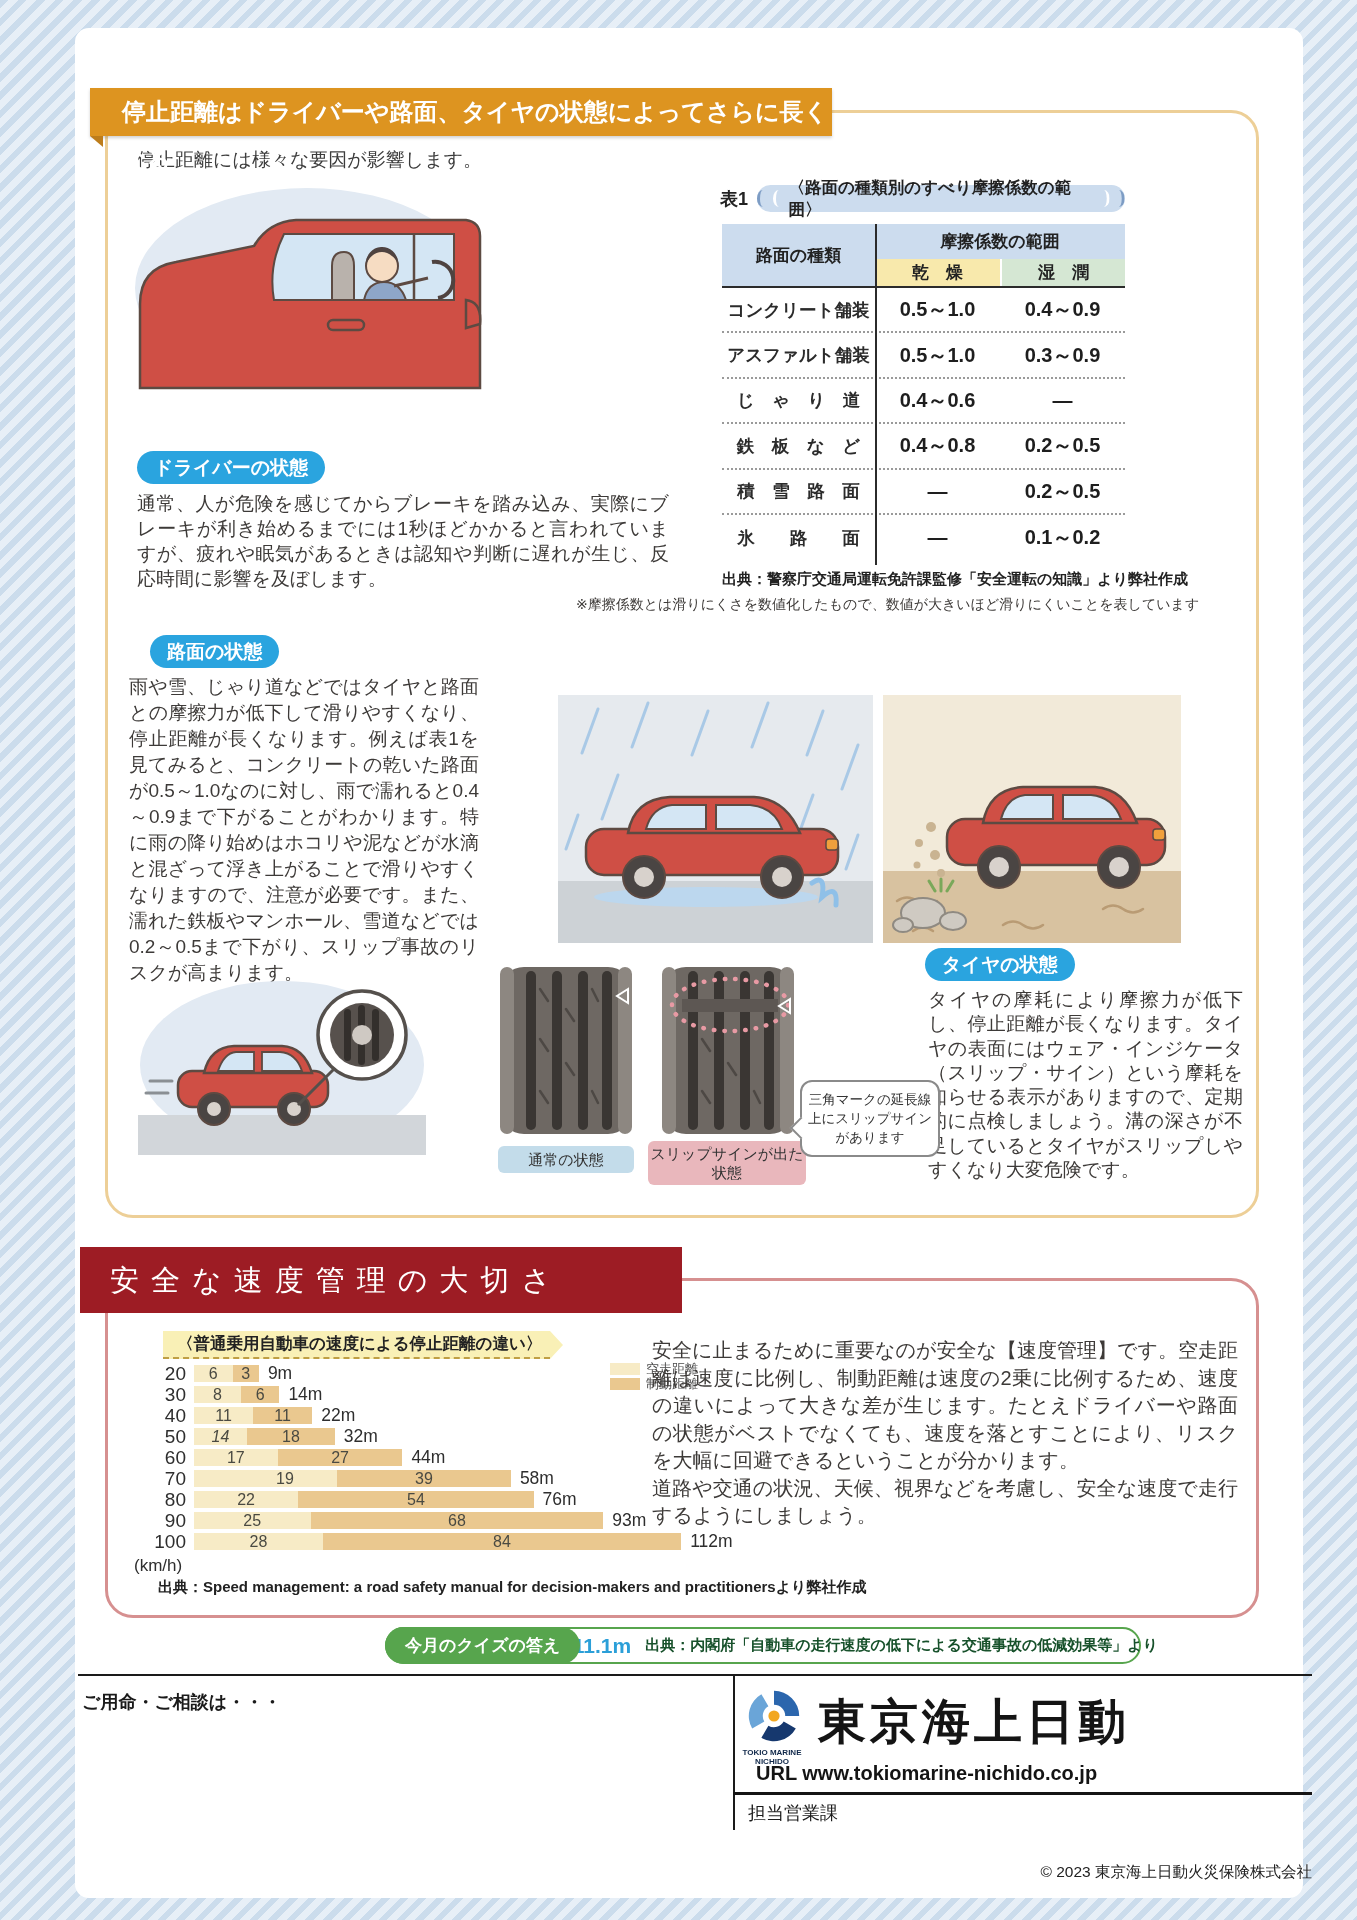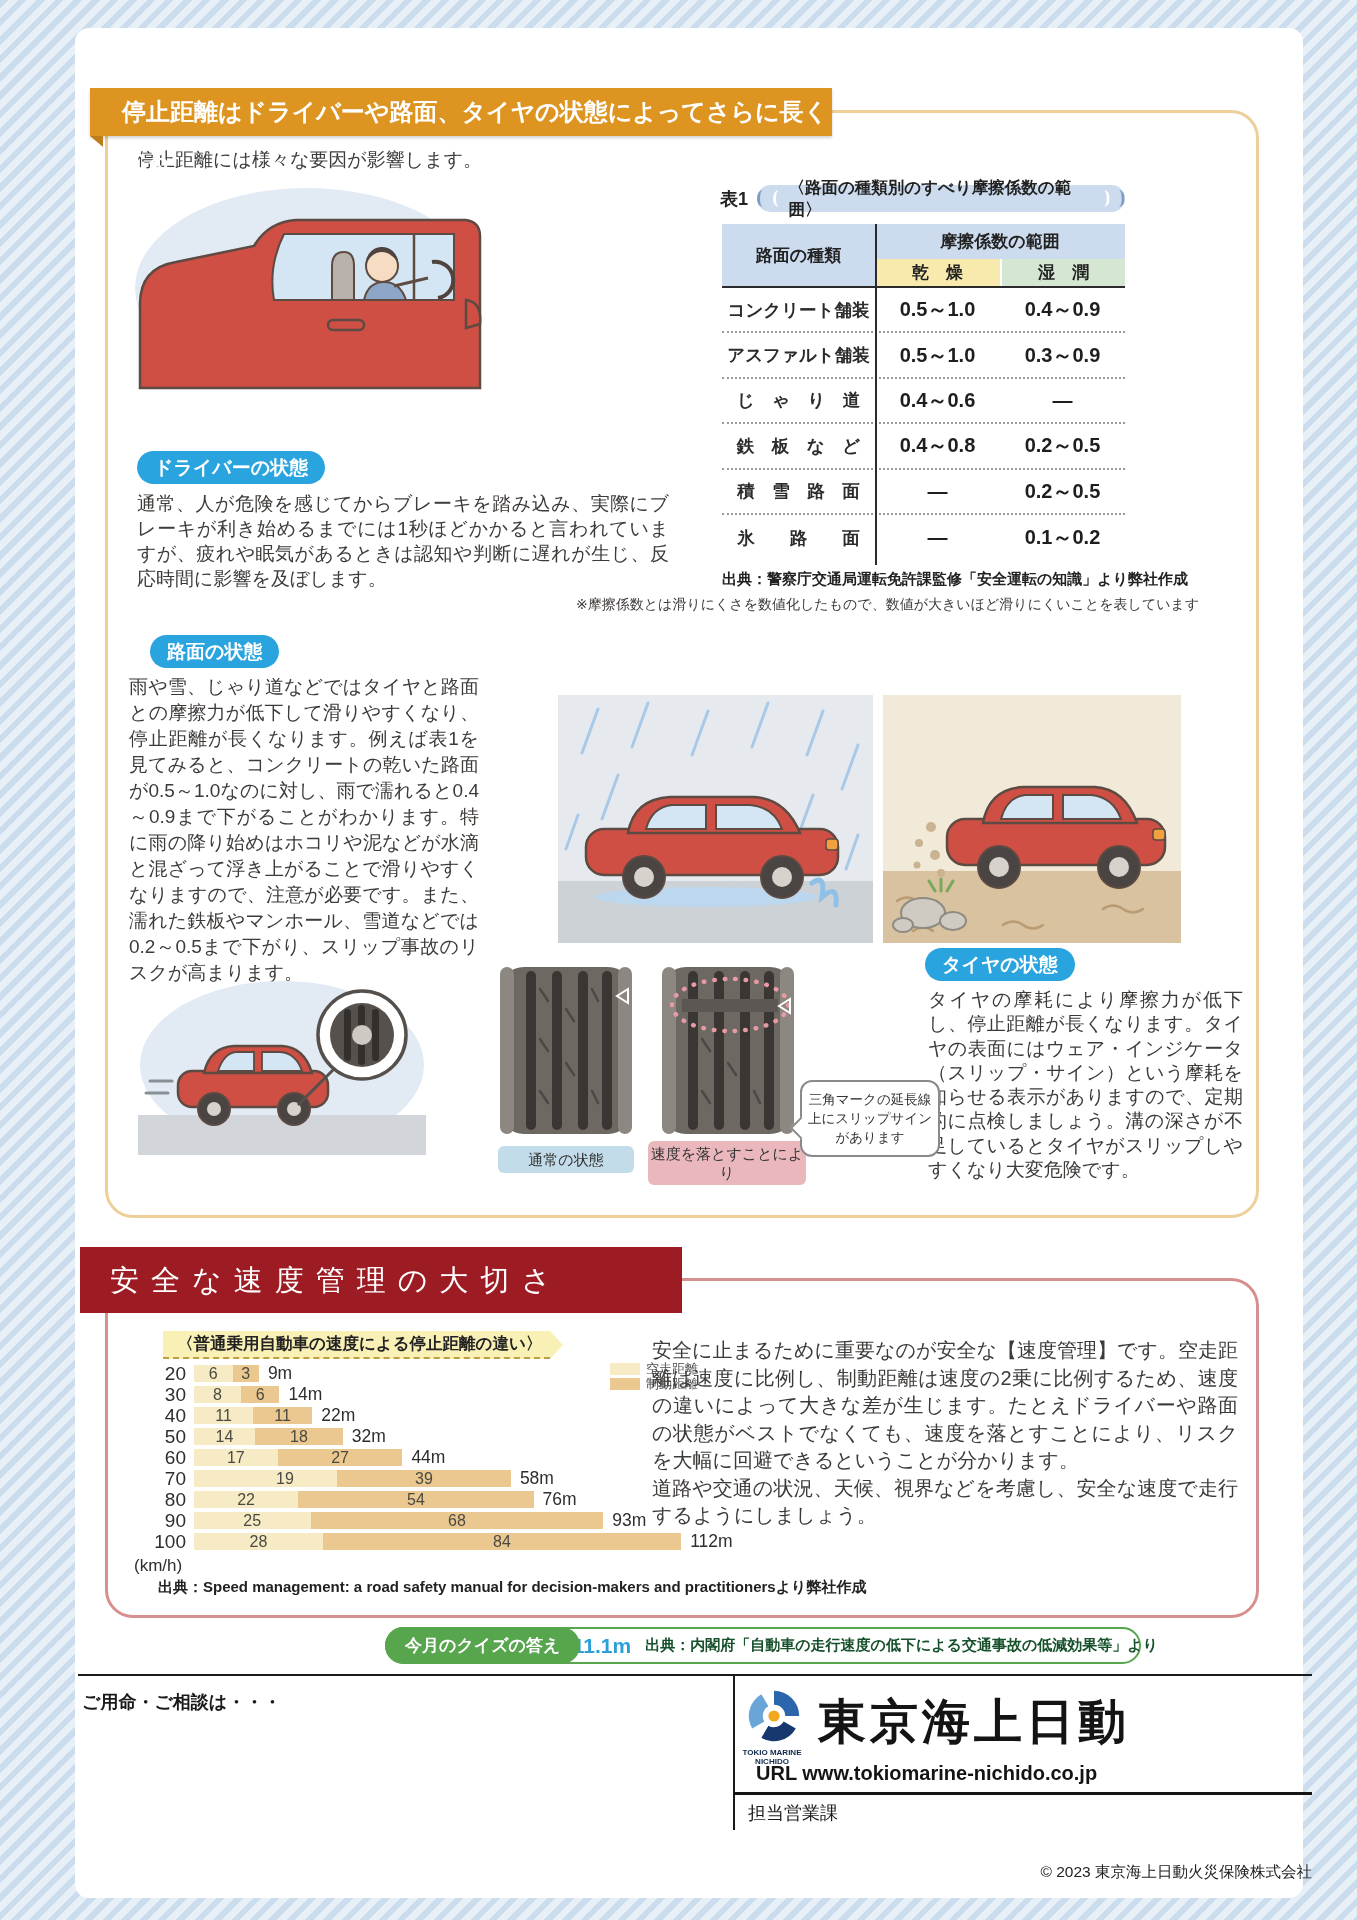--- a/index.html
+++ b/index.html
@@ -322,21 +322,21 @@
       <line x1="46" y1="76" x2="54" y2="88"></line>
         <line x1="72" y1="100" x2="80" y2="112"></line>
       <line x1="46" y1="128" x2="54" y2="140"></line>
         <line x1="98" y1="128" x2="104" y2="140"></line>
     </g>
     <ellipse cx="74" cy="42" rx="58" ry="26" fill="none" stroke="#e89aa4" stroke-width="4.5" stroke-dasharray="0.5 10" stroke-linecap="round"></ellipse>
     <path d="M134,36 l-11,7 11,7 z" fill="none" stroke="#fff" stroke-width="2"></path>
   </svg>
 
   <div class="mini-label" style="left:498px;top:1146px;width:136px;height:27px;background:#c3dcea">通常の状態</div>
-  <div class="mini-label" style="left:648px;top:1141px;width:158px;height:44px;background:#e9b7bc">速度を落とすことにより</div>
+  <div class="mini-label" style="left:648px;top:1141px;width:158px;height:44px;background:#e9b7bc">スリップサインが出た状態</div>
   <div class="bubble">三角マークの延長線上にスリップサインがあります</div>
 
   <div class="banner-red">
     <span>安全な速度管理の大切さ</span>
   </div>
   <div class="card card2"></div>
 
   <div class="abs chart-title">〈普通乗用自動車の速度による停止距離の違い〉</div>
   <div class="abs chart">
       <div class="bar-row">
@@ -352,21 +352,21 @@
         <div class="bar-total">14m</div>
       </div>
       <div class="bar-row">
         <div class="bar-speed">40</div>
         <div class="bar-seg seg1" style="width: 59.1px;">11</div>
         <div class="bar-seg seg2" style="width: 59.1px;">11</div>
         <div class="bar-total">22m</div>
       </div>
       <div class="bar-row">
         <div class="bar-speed">50</div>
-        <div class="bar-seg seg1" style="width: 61px;">14</div>
+        <div class="bar-seg seg1" style="width: 53px; font-style: italic;">14</div>
         <div class="bar-seg seg2" style="width: 87.8px;">18</div>
         <div class="bar-total">32m</div>
       </div>
       <div class="bar-row">
         <div class="bar-speed">60</div>
         <div class="bar-seg seg1" style="width: 83.7px;">17</div>
         <div class="bar-seg seg2" style="width: 124.7px;">27</div>
         <div class="bar-total">44m</div>
       </div>
       <div class="bar-row">

